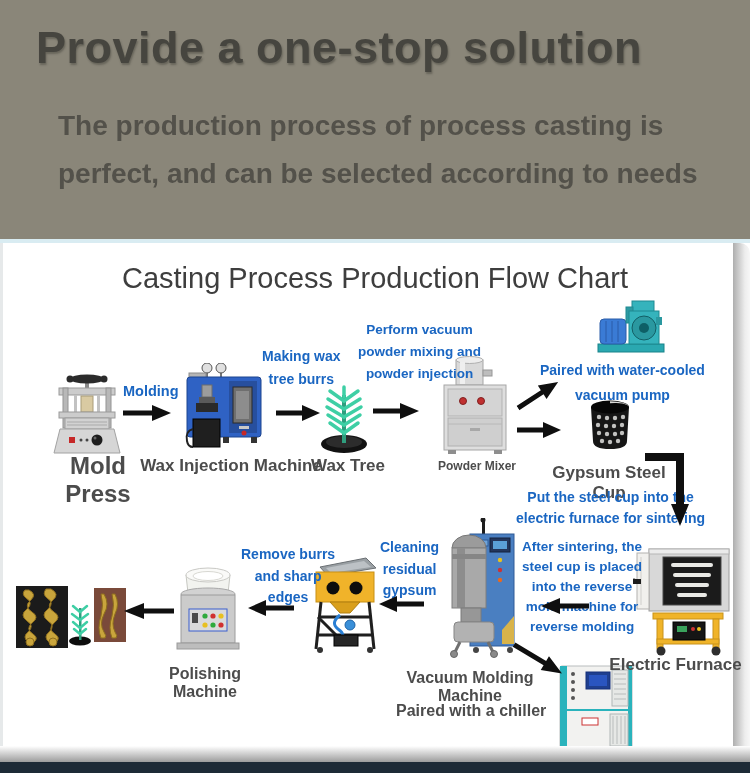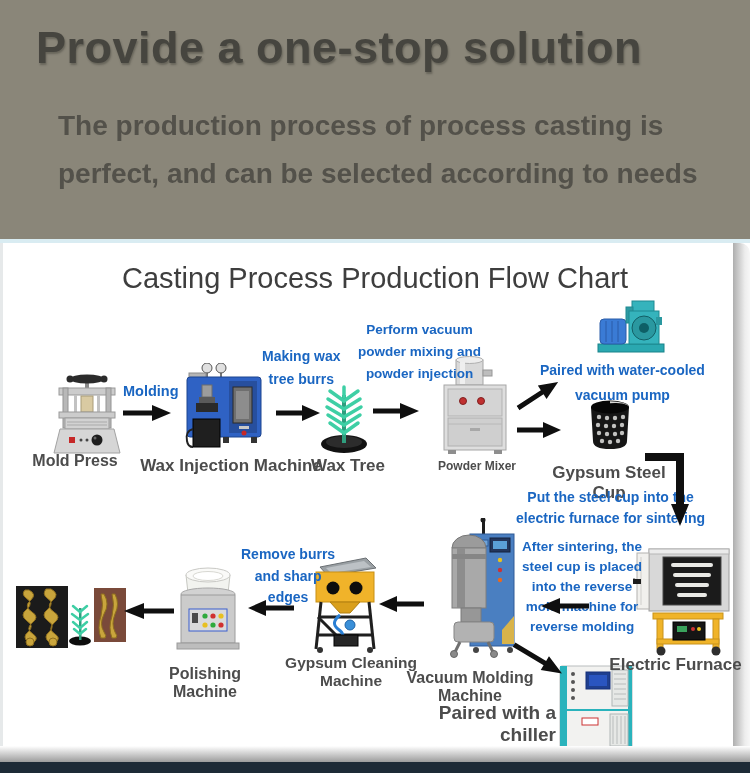--- a/index.html
+++ b/index.html
@@ -308,46 +308,48 @@
         <line x1="61" y1="54" x2="61" y2="82"></line>
         <line x1="65" y1="54" x2="65" y2="82"></line>
         <line x1="69" y1="54" x2="69" y2="82"></line>
         <line x1="73" y1="54" x2="73" y2="82"></line>
       </g>
     <rect x="30" y="56" width="16" height="7" fill="#fff" stroke="#cc3333"></rect>
     <polygon points="14,88 22,88 20,93 16,93" fill="#9a9a9a"></polygon>
     <polygon points="66,88 74,88 72,93 68,93" fill="#9a9a9a"></polygon>
   </svg>
 
-  <div class="mlabel" style="left:15px;top:452px;width:120px;font-size:16px">Mold Press</div>
+  <div class="mlabel" style="left:38px;top:452px;width:120px;font-size:24px">Mold Press</div>
   <div class="mlabel" style="left:138px;top:456px;width:186px;font-size:17px">Wax Injection Machine</div>
   <div class="mlabel" style="left:303px;top:456px;width:90px;font-size:17px">Wax Tree</div>
   <div class="mlabel" style="left:417px;top:459px;width:120px;font-size:12px">Powder Mixer</div>
   <div class="mlabel" style="left:536px;top:463px;width:146px;font-size:17px">Gypsum Steel Cup</div>
   <div class="mlabel" style="left:608px;top:655px;width:135px;font-size:17px">Electric Furnace</div>
-  <div class="mlabel" style="left:260px;top:654px;width:182px;font-size:15.5px">Gypsum Cleaning Machine</div>
   <div class="mlabel" style="left:380px;top:669px;width:180px;font-size:16px">Vacuum Molding Machine</div>
   <div class="mlabel" style="left:140px;top:665px;width:130px;font-size:16px">Polishing Machine</div>
-  <div class="mlabel" style="left:396px;top:702px;width:160px;font-size:19px;text-align:right">Paired with a chiller</div>
+  <div class="mlabel" style="left:396px;top:702px;width:160px;font-size:16px;text-align:left">Paired with a chiller</div>
 
   <div class="ann" style="left:123px;top:380px;font-size:14.5px">Molding</div>
   <div class="ann" style="left:262px;top:345px;line-height:23px">Making wax
 tree burrs</div>
   <div class="ann" style="left:358px;top:319px;line-height:22px;font-size:13.5px">Perform vacuum
 powder mixing and
 powder injection</div>
   <div class="ann" style="left:540px;top:358px;line-height:25px">Paired with water-cooled
 vacuum pump</div>
   <div class="ann" style="left:516px;top:487px;line-height:21px">Put the steel cup into the
 electric furnace for sintering</div>
   <div class="ann" style="left:522px;top:537px;line-height:20px;font-size:13.5px">After sintering, the
 steel cup is placed
 into the reverse
 mold machine for
 reverse molding</div>
+  <div class="ann" style="left:380px;top:537px;line-height:21.5px">Cleaning
+residual
+gypsum</div>
   <div class="ann" style="left:241px;top:544px;line-height:21.5px">Remove burrs
 and sharp
 edges</div>
 
   <svg class="arrow" style="left:123px;top:404px" width="48" height="18" viewBox="0 0 48 18">
     <polygon points="0,6.5 29,6.5 29,1 48,9 29,17 29,11.5 0,11.5" fill="#0f0f0f"></polygon>
     </svg>
   <svg class="arrow" style="left:276px;top:404px" width="44" height="18" viewBox="0 0 44 18">
     <polygon points="0,6.5 26,6.5 26,1 44,9 26,17 26,11.5 0,11.5" fill="#0f0f0f"></polygon>
     </svg>

